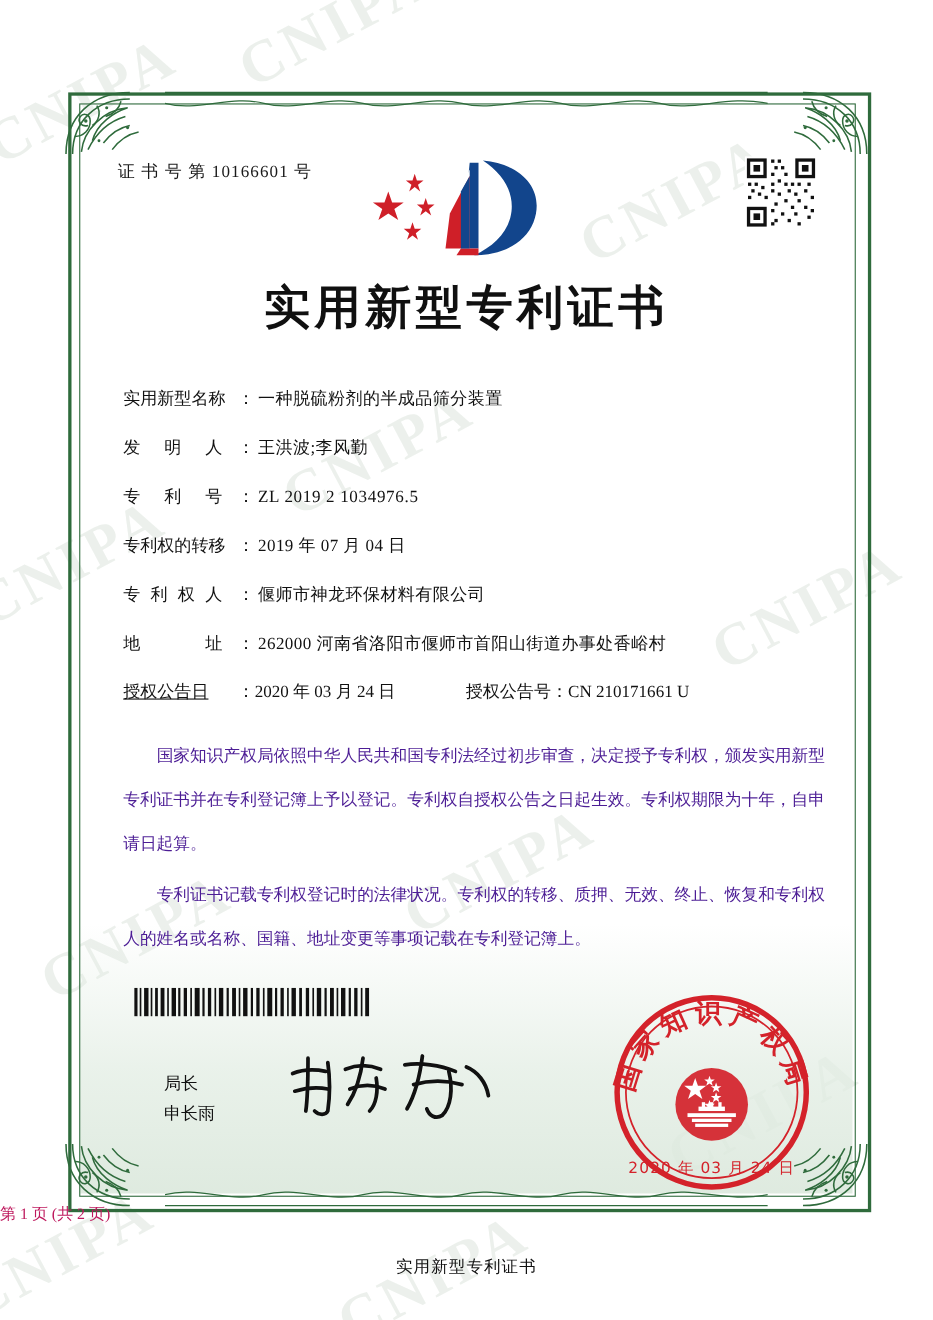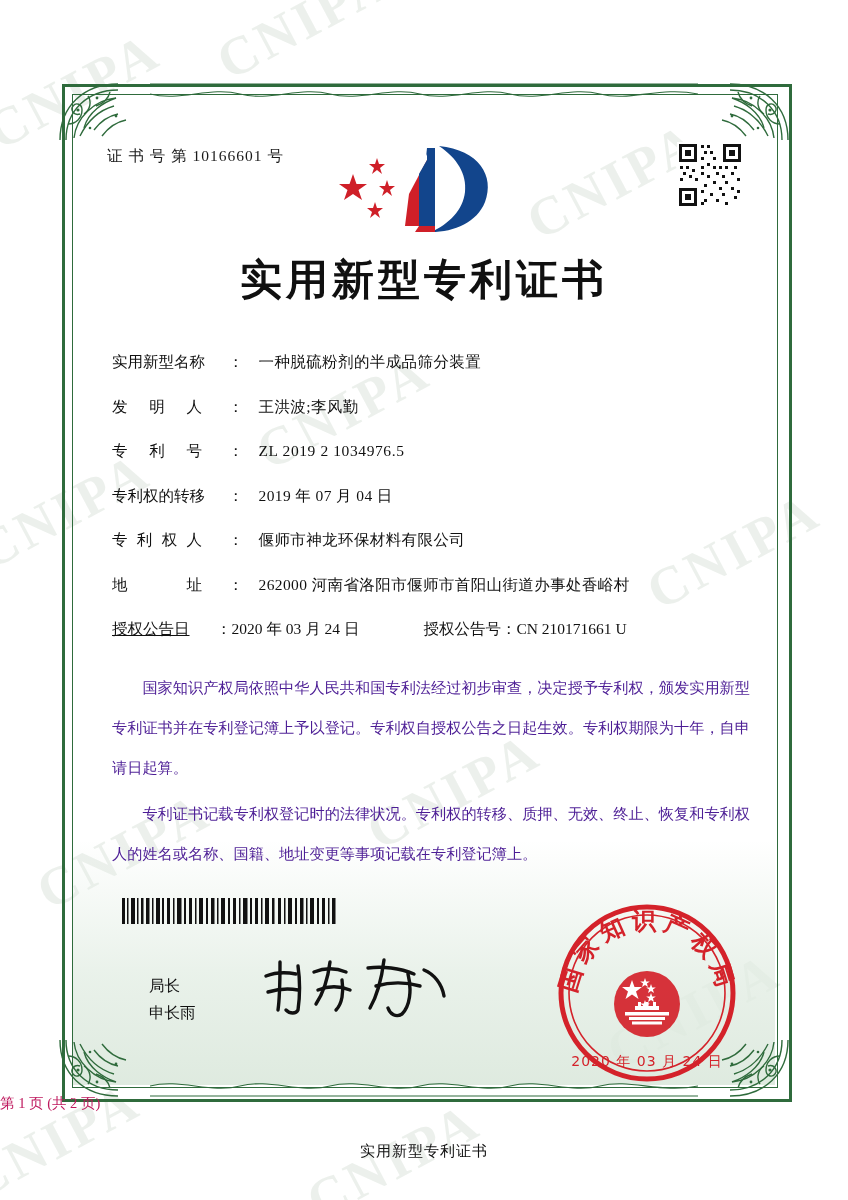--- a/index.html
+++ b/index.html
@@ -128,21 +128,20 @@
     left: 112px;
     top: 352px;
     width: 640px;
   }
   .field {
     display: flex;
     align-items: baseline;
     margin-bottom: 23.5px;
     font-size: 15.5px;
     color: #111;
-    gap: 12px;
   }
   .field .label {
     width: 104px;
     flex: 0 0 104px;
     letter-spacing: 0px;
     white-space: nowrap;
   }
   .field .label.spread {
     display: inline-block;
     text-align: justify;

